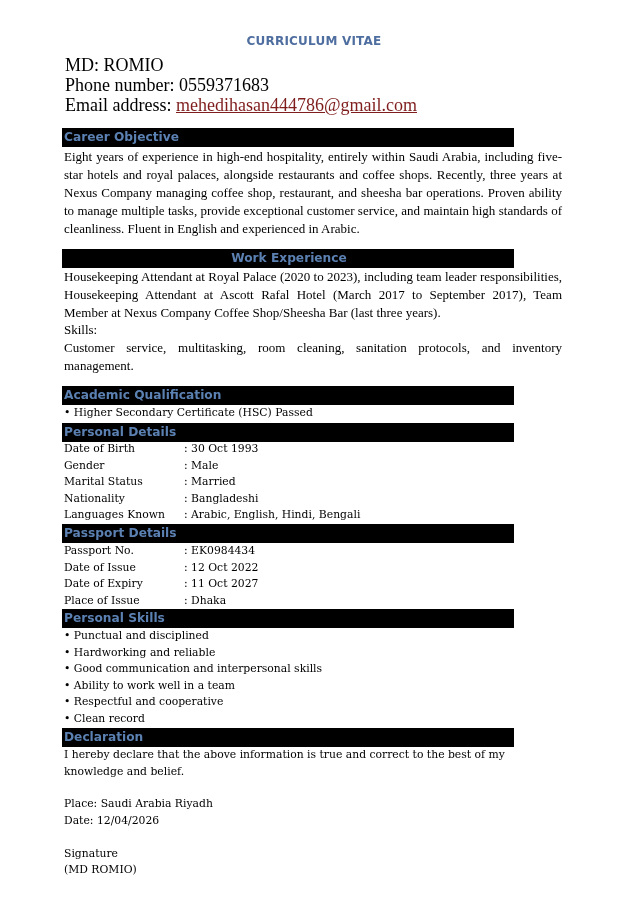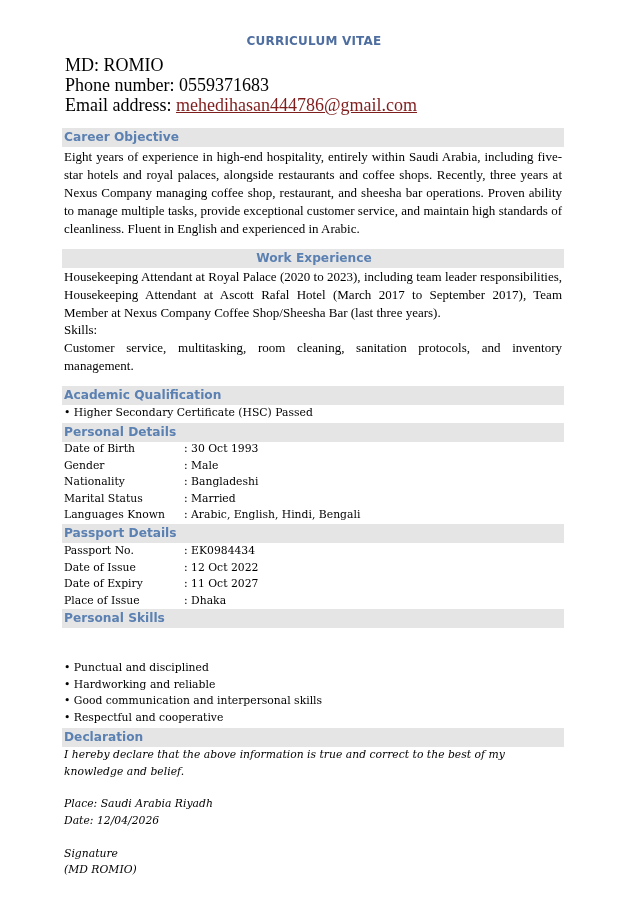--- a/index.html
+++ b/index.html
@@ -9,40 +9,40 @@
     position: absolute; left: 0; width: 500px; top: 34px;
     text-align: center; font-family: "DejaVu Sans", sans-serif; font-weight: bold;
     font-size: 12px; color: #4f6ea0; letter-spacing: 0.2px;
   }
   .hdr-line {
     position: absolute; left: 1px; font-family: "Liberation Serif", serif;
     font-size: 18px; color: #000;
   }
   .hdr-line a { color: #7f1d1d; text-decoration: underline; }
   .bar {
-    position: absolute; left: -2px; width: 502px; height: 19px;
-    background: #e5e5e5;
+    position: absolute; left: -2px; width: 452px; height: 19px;
+    background: #000000;
     font-family: "DejaVu Sans", sans-serif; font-weight: bold; font-size: 12.2px;
     color: #5b80b2; line-height: 19px; padding-left: 2px; box-sizing: border-box;
   }
   .serif-body {
     position: absolute; left: 0; width: 498px;
     font-family: "Liberation Serif", serif; font-size: 13px; line-height: 18px; color: #000;
     text-align: justify;
   }
   .cam {
     position: absolute; left: 0; font-family: "DejaVu Serif", serif;
     font-size: 10.8px; color: #000; line-height: 16.5px; white-space: nowrap;
   }
   .kv { position: absolute; left: 0; width: 500px; }
   .kv-row { height: 16.5px; font-family: "DejaVu Serif", serif; font-size: 10.8px; line-height: 16.5px; white-space: nowrap; }
   .kv-key { display: inline-block; width: 120px; }
-  .bullets { position: absolute; left: 0; margin-top: 32px; }
+  .bullets { position: absolute; left: 0; }
   .bullet-item { font-family: "DejaVu Serif", serif; font-size: 10.8px; line-height: 16.5px; white-space: nowrap; }
-  .decl { position: absolute; left: 0; width: 500px; font-family: "DejaVu Serif", serif; font-size: 10.8px; line-height: 16.5px; font-style: italic; }
+  .decl { position: absolute; left: 0; width: 500px; font-family: "DejaVu Serif", serif; font-size: 10.8px; line-height: 16.5px; }
 </style>
 </head>
 <body>
 
 <div class="page">
 
   <div class="cv-title">CURRICULUM VITAE</div>
 
   <div class="hdr-line" style="top:55px;">MD: ROMIO</div>
   <div class="hdr-line" style="top:75px;">
@@ -60,38 +60,39 @@
   <div class="serif-body" style="top:321px;">Skills:</div>
   <div class="serif-body" style="top:339px;">Customer service, multitasking, room cleaning, sanitation protocols, and inventory management.</div>
 
   <div class="bar" style="top:386px;">Academic Qualification</div>
   <div class="cam" style="top:405px;">• Higher Secondary Certificate (HSC) Passed</div>
 
   <div class="bar" style="top:423px;">Personal Details</div>
   <div class="kv" style="top:441px;">
     <div class="kv-row"><span class="kv-key">Date of Birth</span><span>: 30 Oct 1993</span></div>
     <div class="kv-row"><span class="kv-key">Gender</span><span>: Male</span></div>
+    <div class="kv-row"><span class="kv-key">Marital Status</span><span>: Married</span></div>
     <div class="kv-row"><span class="kv-key">Nationality</span><span>: Bangladeshi</span></div>
-    <div class="kv-row"><span class="kv-key">Marital Status</span><span>: Married</span></div>
     <div class="kv-row"><span class="kv-key">Languages Known</span><span>: Arabic, English, Hindi, Bengali</span></div>
   </div>
 
   <div class="bar" style="top:524px;">Passport Details</div>
   <div class="kv" style="top:543px;">
     <div class="kv-row"><span class="kv-key">Passport No.</span><span>: EK0984434</span></div>
     <div class="kv-row"><span class="kv-key">Date of Issue</span><span>: 12 Oct 2022</span></div>
     <div class="kv-row"><span class="kv-key">Date of Expiry</span><span>: 11 Oct 2027</span></div>
     <div class="kv-row"><span class="kv-key">Place of Issue</span><span>: Dhaka</span></div>
   </div>
 
   <div class="bar" style="top:609px;">Personal Skills</div>
   <div class="bullets" style="top:628px;">
     <div class="bullet-item">• Punctual and disciplined</div>
     <div class="bullet-item">• Hardworking and reliable</div>
     <div class="bullet-item">• Good communication and interpersonal skills</div>
+    <div class="bullet-item">• Ability to work well in a team</div>
     <div class="bullet-item">• Respectful and cooperative</div>
     <div class="bullet-item">• Clean record</div>
   </div>
 
   <div class="bar" style="top:728px;">Declaration</div>
   <div class="decl" style="top:747px;">I hereby declare that the above information is true and correct to the best of my knowledge and belief.</div>
   <div class="decl" style="top:796px;">Place: Saudi Arabia Riyadh</div>
   <div class="decl" style="top:813px;">Date: 12/04/2026</div>
   <div class="decl" style="top:846px;">Signature</div>
   <div class="decl" style="top:862px;">(MD ROMIO)</div>

